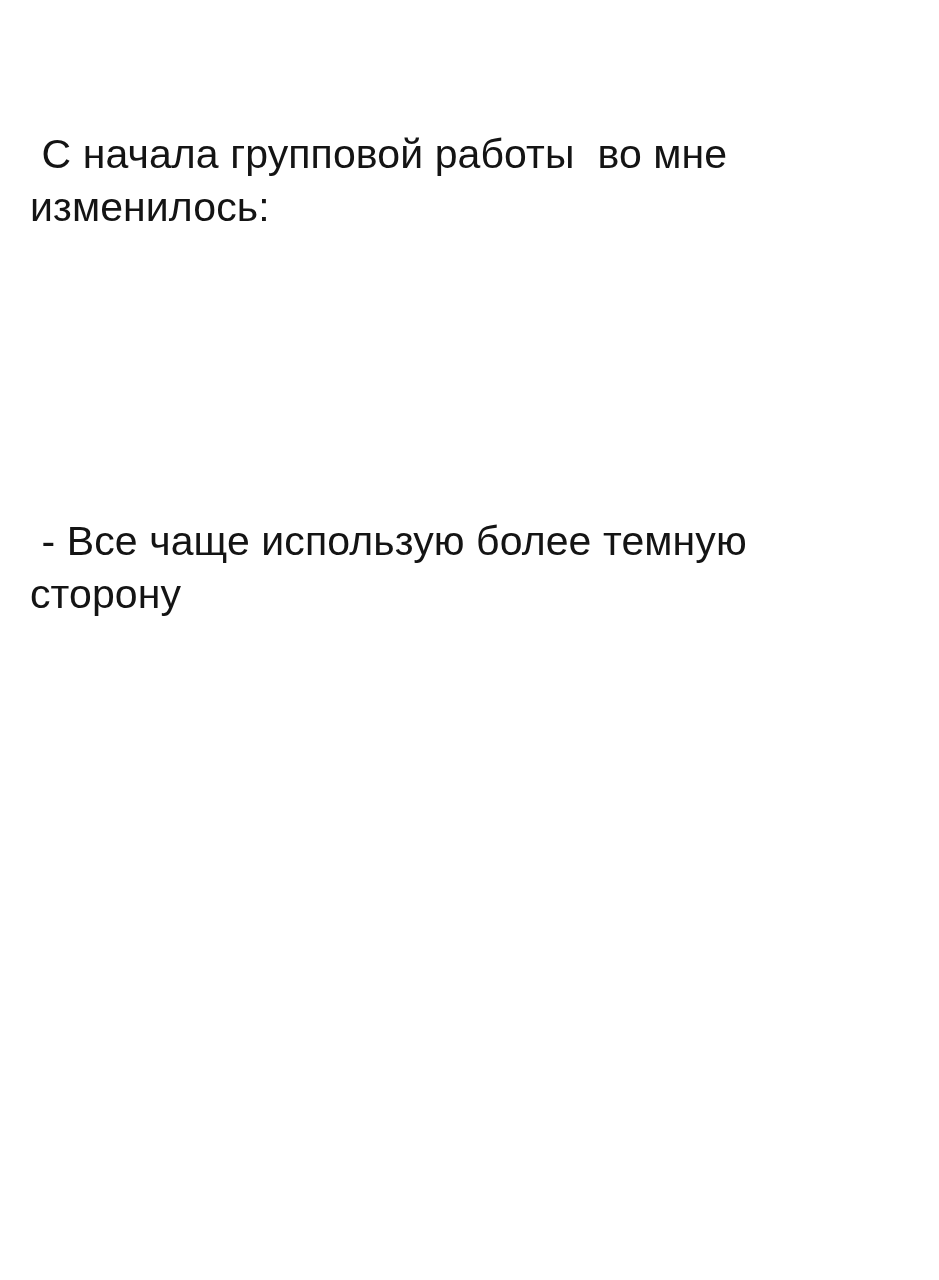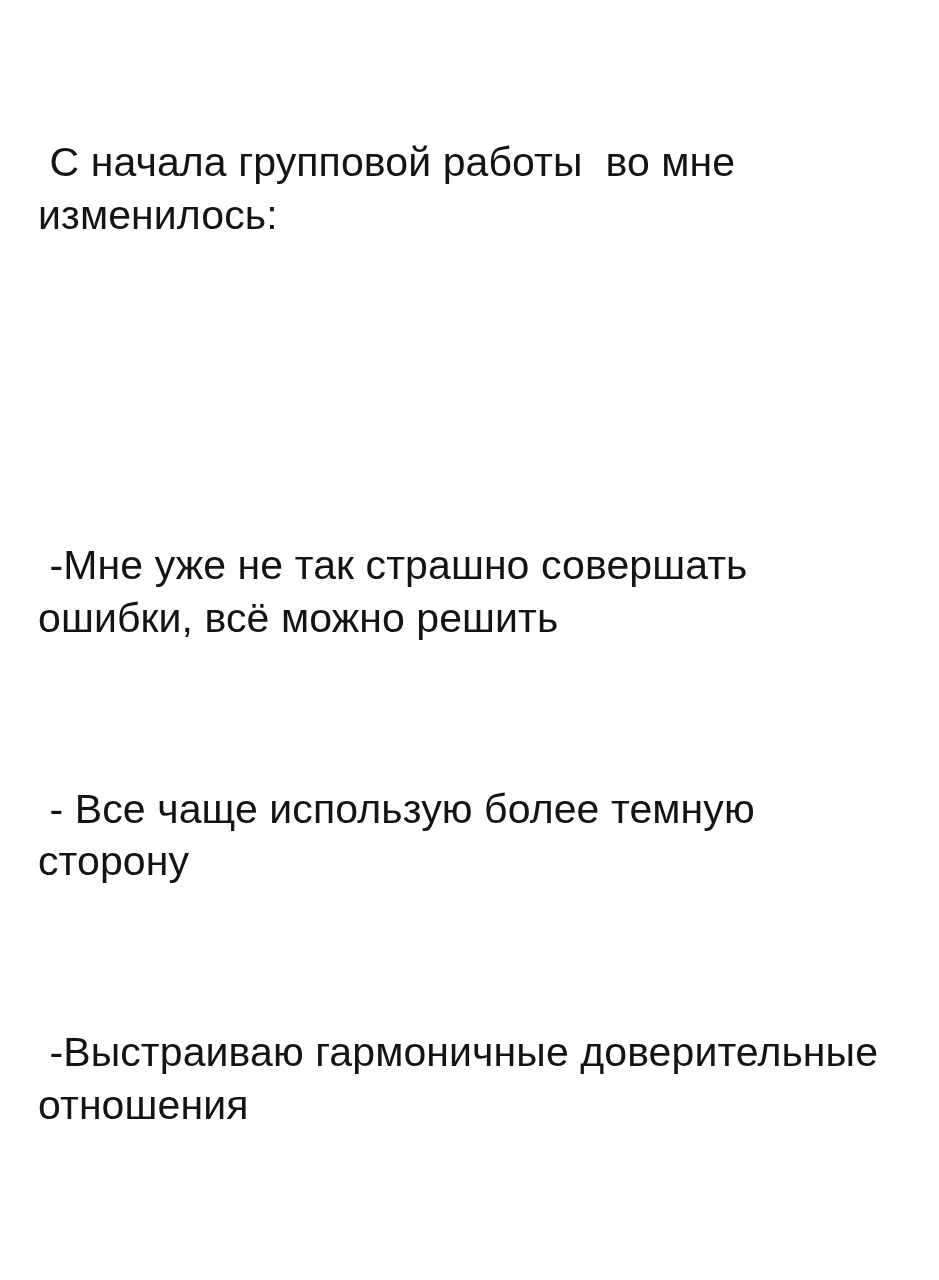--- a/index.html
+++ b/index.html
@@ -24,35 +24,33 @@
   .text-block {
     font-size: 41px;
     line-height: 1.29;
     font-weight: 400;
     letter-spacing: 0.1px;
     color: #141414;
     white-space: pre-wrap;
     word-wrap: break-word;
   }
   .para {
-    margin: 16px;
+    margin: 8px;
     white-space: pre-wrap;
   }
   .spacer {
     height: 54px;
   }
 </style>
 </head>
 <body>
 
 <div class="page">
   <div class="text-block">
     <p class="para"> С начала групповой работы  во мне изменилось:</p>
     <div class="spacer"></div>
-    <p class="para"> -Мне уже не так страшно совершать ошибки, всё можно решить</p>
     <p class="para"> - Все чаще использую более темную сторону</p>
-    <p class="para"> -Выстраиваю гармоничные доверительные отношения</p>
     
     
     
     
   </div>
 </div>
 
 </body></html>

